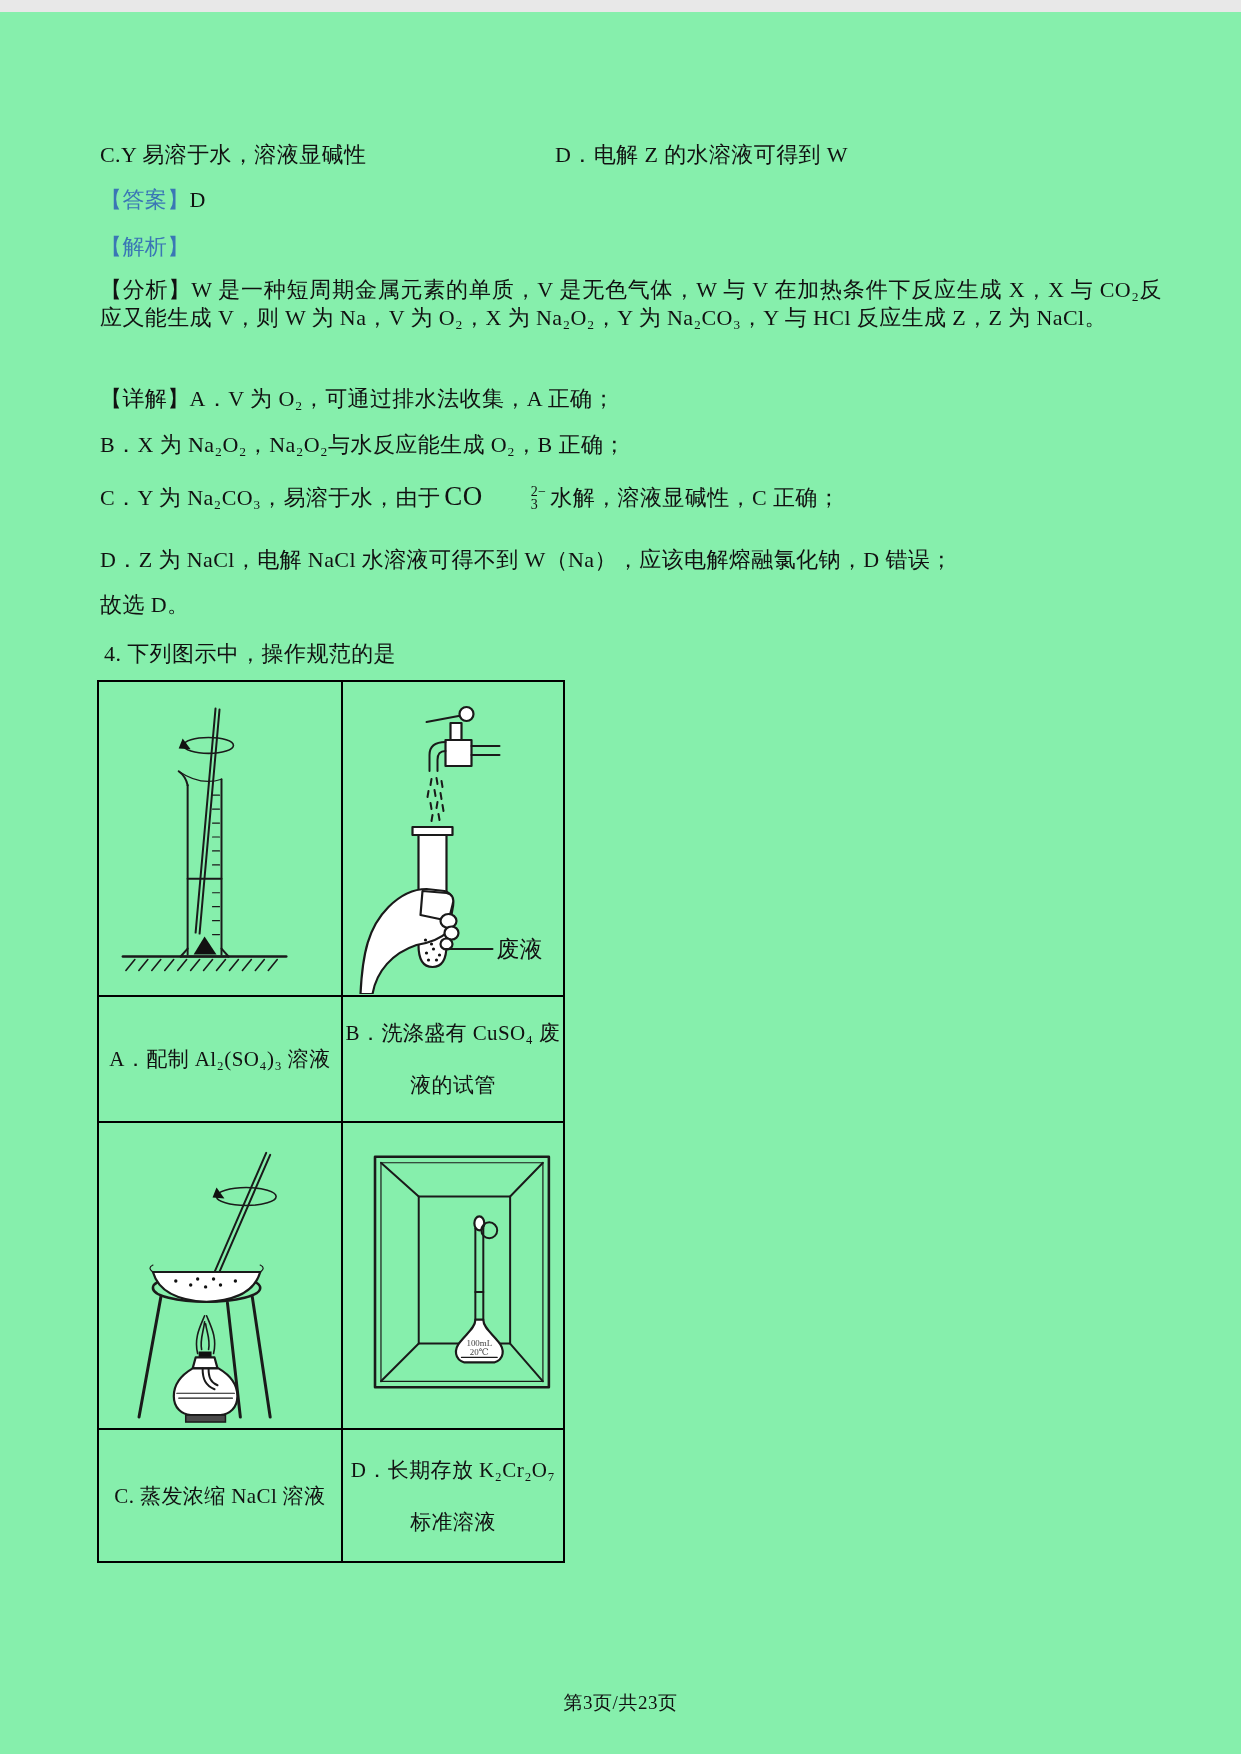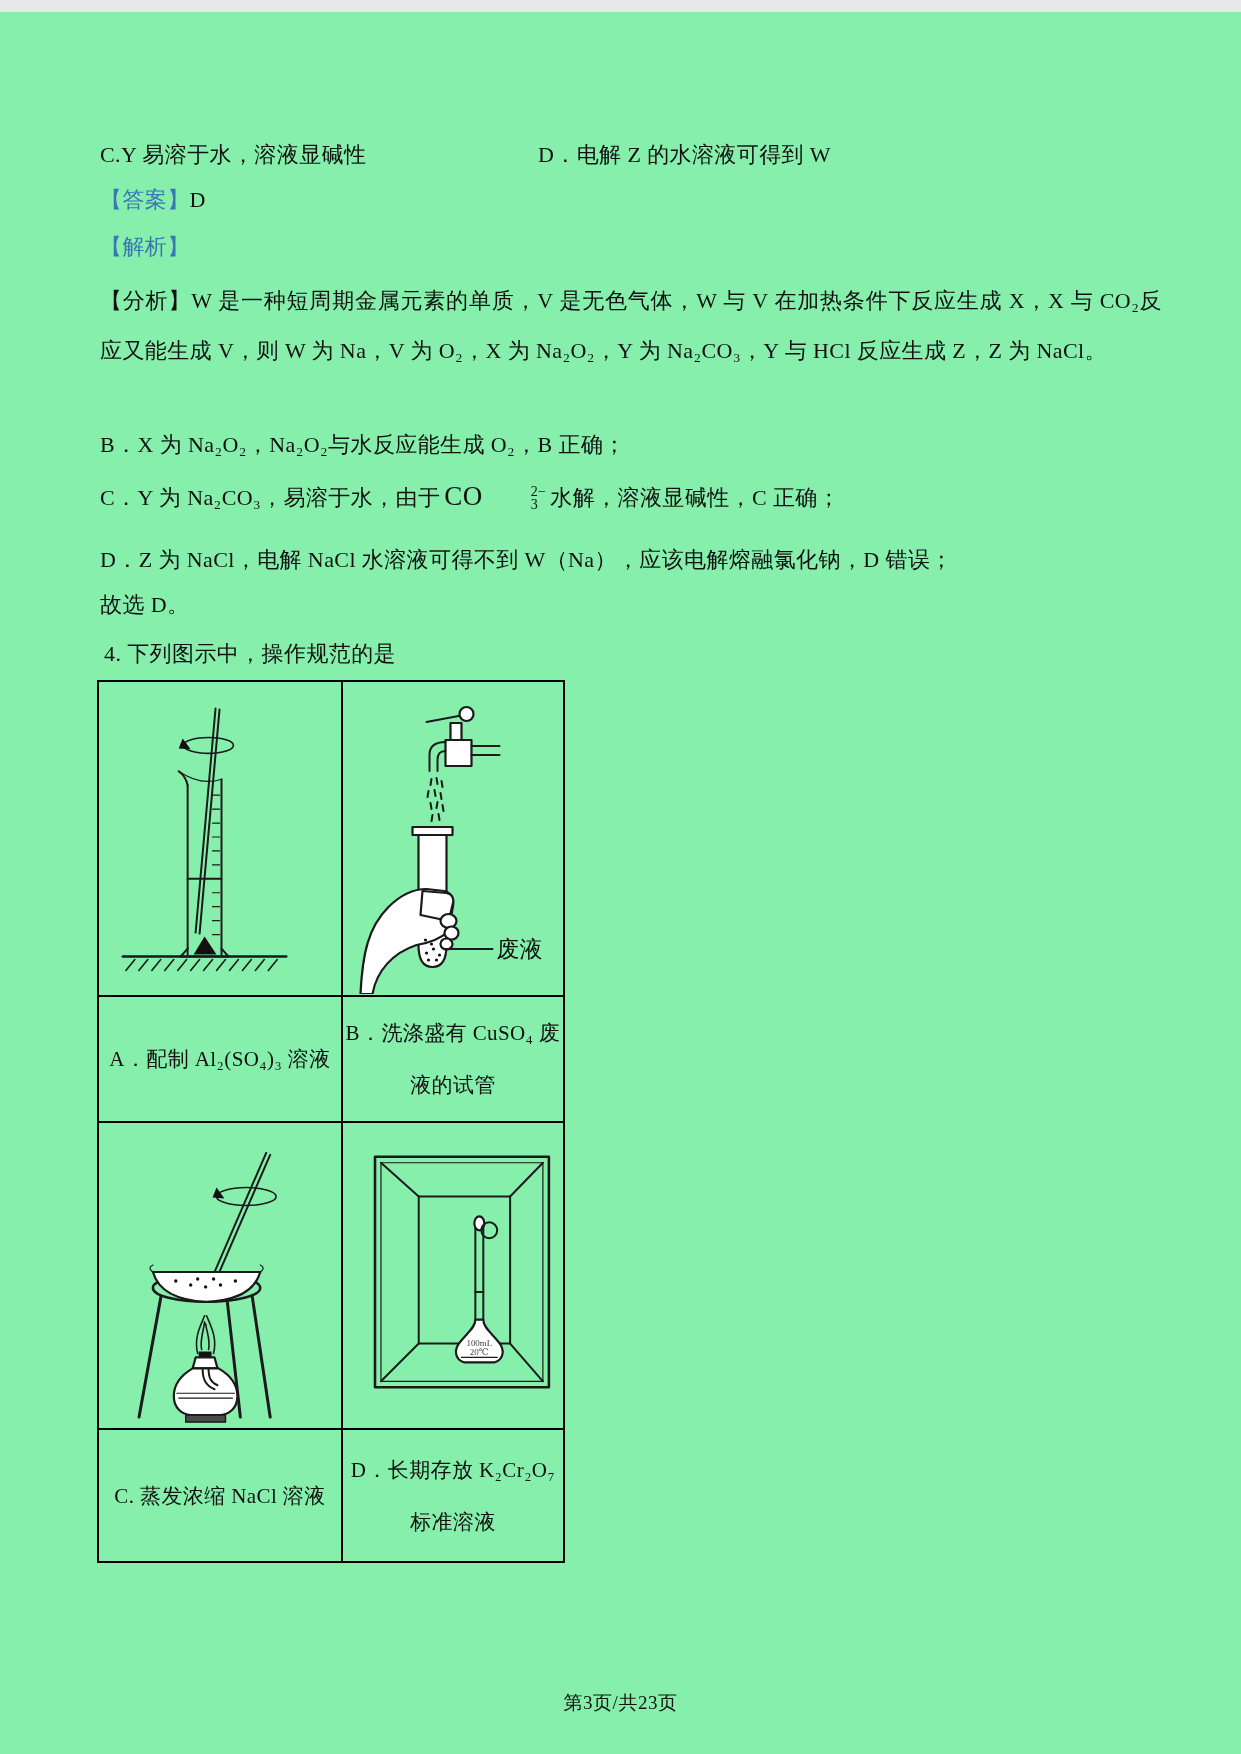--- a/index.html
+++ b/index.html
@@ -8,23 +8,23 @@
     position:relative; width:1241px; height:1754px; margin:12px auto;
     background:#86efac; color:#000;
     font-family:"Liberation Serif","DejaVu Serif",serif;
     overflow:hidden;
   }
   .abs {
     position:absolute; left:100px; font-size:22px; line-height:30px;
     letter-spacing:0.4px; white-space:nowrap; color:#111;
   }
   .blue { color:#3A76B5; }
-  .opt-d { left:538px; }
+  .opt-d { left:555px; }
   .analysis-p {
-    white-space:normal; width:1062px; text-align:justify; line-height:50px;
+    white-space:normal; width:1062px; text-align:justify; line-height:28px;
   }
   
   .chem { display:inline-flex; align-items:center; margin:0 4px;gap:47px; }
   .chem-base { font-size:27px; line-height:27px; }
   .chem-scripts { display:inline-flex; flex-direction:column; font-size:14px; line-height:13px; margin-left:1px; transform:translateY(1px); }
   
   table.qtable {
     position:absolute; left:97px; top:668px; border-collapse:collapse;
     table-layout:fixed;
   }
@@ -68,20 +68,23 @@
   </p>
 
   <p class="abs" style="top:220px">
     <span class="blue">【解析】</span>
   </p>
 
   <p class="abs analysis-p" style="top:264px">
     <span>【分析】</span><span>W 是一种短周期金属元素的单质，V 是无色气体，W 与 V 在加热条件下反应生成 X，X 与 CO₂反应又能生成 V，则 W 为 Na，V 为 O₂，X 为 Na₂O₂，Y 为 Na₂CO₃，Y 与 HCl 反应生成 Z，Z 为 NaCl。</span>
   </p>
 
+  <p class="abs" style="top:372px">
+    <span>【详解】</span><span>A．V 为 O₂，可通过排水法收集，A 正确；</span>
+  </p>
 
   <p class="abs" style="top:418px">
     <span>B．X 为 Na₂O₂，Na₂O₂与水反应能生成 O₂，B 正确；</span>
   </p>
 
   <p class="abs" style="top:471px">
     <span>C．Y 为 Na₂CO₃，易溶于水，由于</span><span class="chem">
         <span class="chem-base">CO</span>
         <span class="chem-scripts">
           <span>2−</span>

